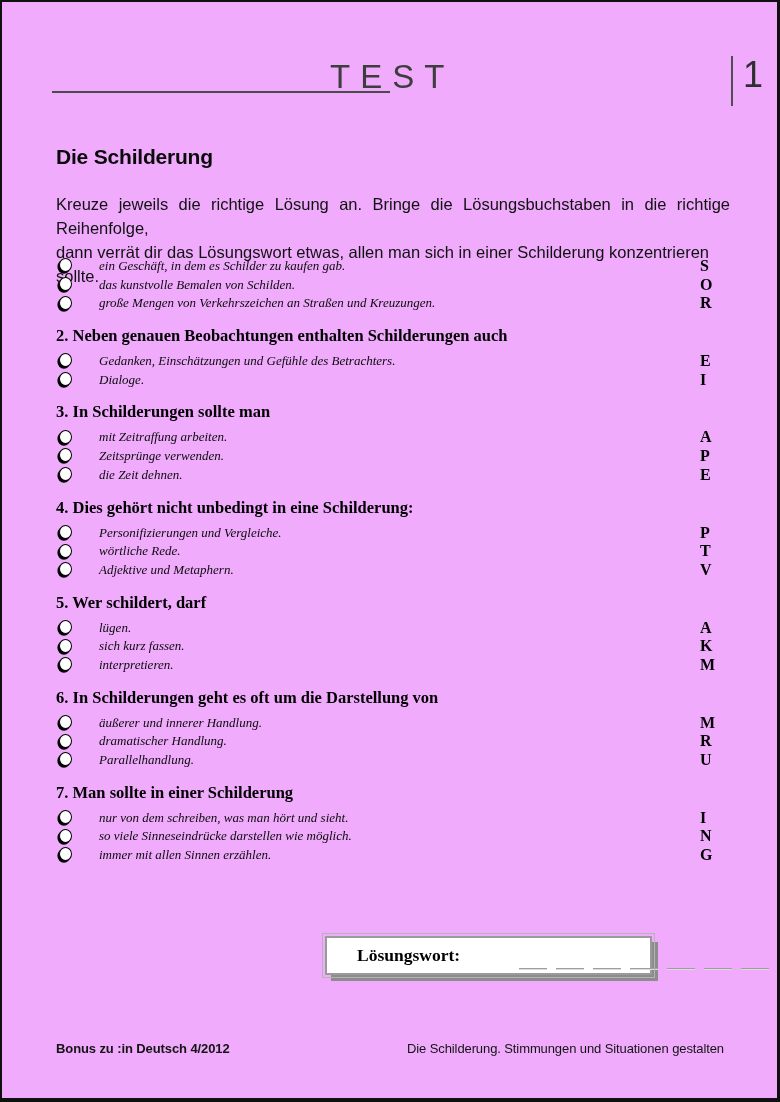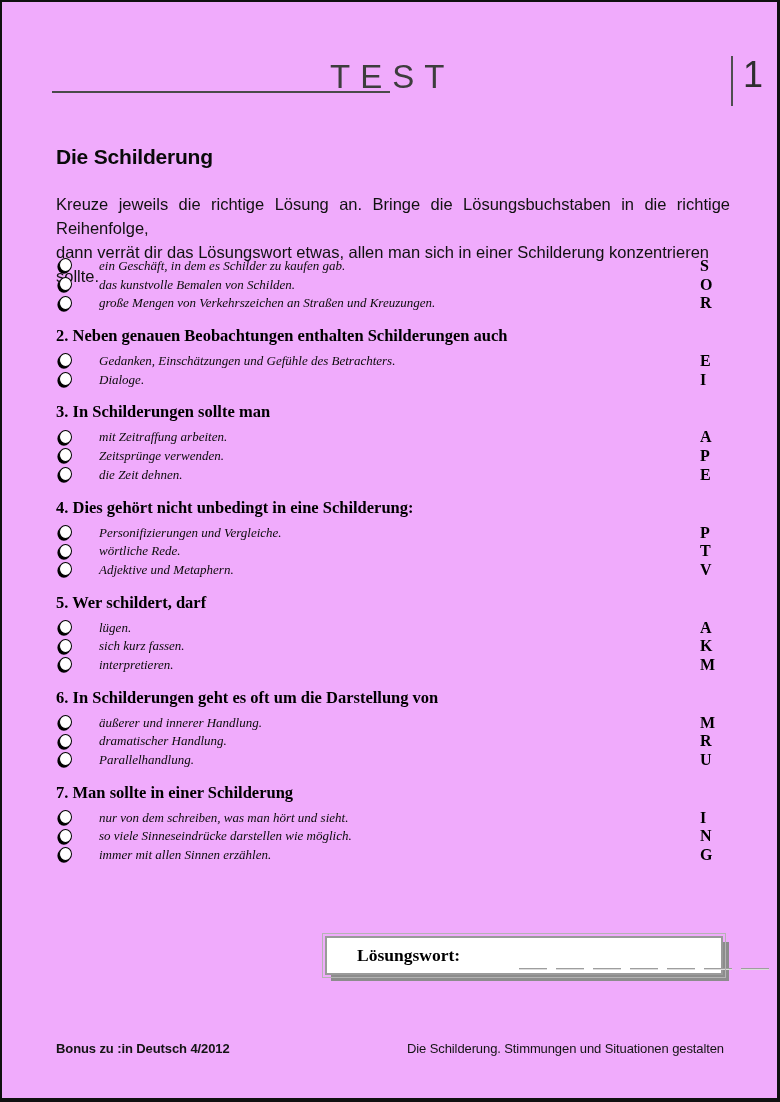--- a/index.html
+++ b/index.html
@@ -74,21 +74,21 @@
     white-space:nowrap;overflow:hidden;
   }
   .opt-letter{
     flex:0 0 28px;
     font-weight:700;font-size:16px;color:#000;
     text-align:left;
   }
   
   .solution-box{
     position:absolute;left:323px;top:934px;
-    width:398px;height:39px;
+    width:327px;height:39px;
     box-sizing:border-box;
     background:#fff;
     border:2px solid #9a9a9a;
     outline:1px solid #b4b4b4;
     outline-offset:2px;
     box-shadow:6px 6px 0 #8c8c8c;
     display:flex;align-items:center;gap:41px;
   }
   .solution-label{
     font-family:"Liberation Serif",serif;

